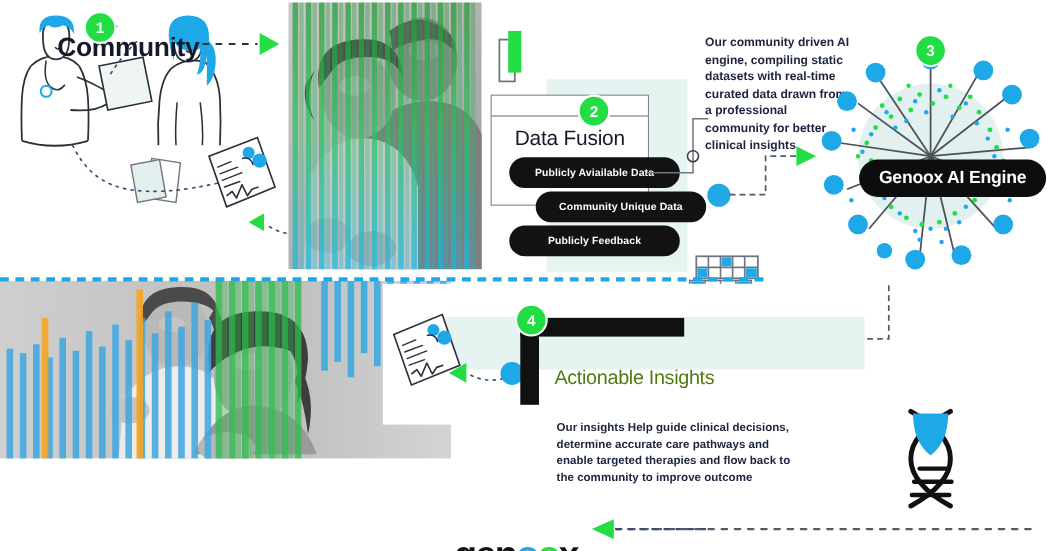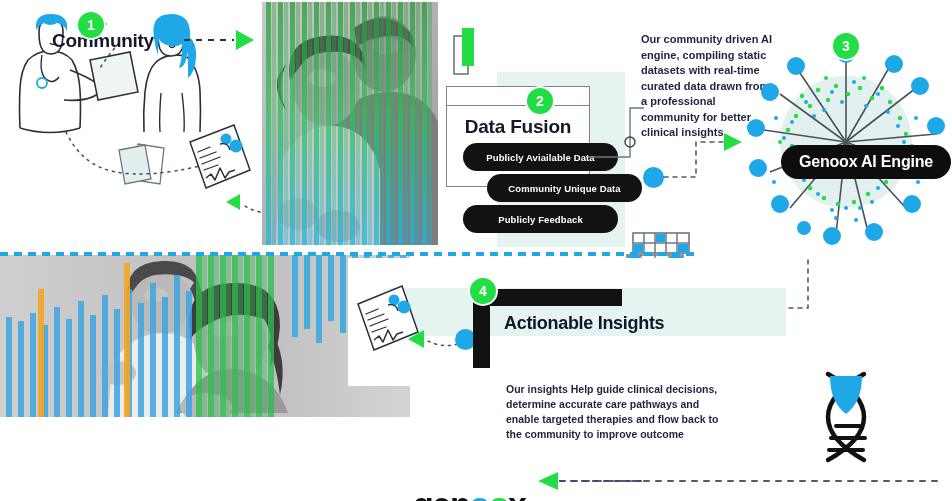--- a/index.html
+++ b/index.html
@@ -7,42 +7,42 @@
        font-family:"Liberation Sans","DejaVu Sans",sans-serif;color:#1a1a2e;}
   .abs{position:absolute;}
   .nosel{user-select:none;}
 
   
   .step-badge{width:26px;height:26px;border-radius:50%;background:#22dd44;
     color:#fff;font-weight:bold;font-size:14px;display:flex;align-items:center;
     justify-content:center;z-index:40;box-shadow:0 0 0 2px #fff;}
 
   
-  .community-title{font-size:19px;font-weight:bold;letter-spacing:-.3px;color:#16192b;text-align:center;}
+  .community-title{font-size:24px;font-weight:bold;letter-spacing:-.3px;color:#16192b;text-align:center;}
   .body-copy{font-size:11px;line-height:15.5px;font-weight:bold;color:#1d2340;}
 
   
   .photo{overflow:hidden;}
   .photo .ph-base{position:absolute;inset:0;}
   .stripes{position:absolute;inset:0;}
 
   
   .df-card{background:#ffffff;border:1.4px solid #7e8491;box-sizing:border-box;}
-  .df-title{font-size:19px;font-weight:bold;color:#16192b;text-align:center;letter-spacing:-.2px;}
+  .df-title{font-size:19px;font-weight:normal;color:#16192b;text-align:center;letter-spacing:-.2px;}
   .pill{background:#121212;color:#ffffff;border-radius:18px;height:28px;
     display:flex;align-items:center;justify-content:center;font-size:9.5px;
     font-weight:bold;letter-spacing:.1px;}
 
   
   .engine-pill{background:#0d0d0d;color:#fff;border-radius:22px;height:34px;
     display:flex;align-items:center;justify-content:center;padding:0 18px;
     font-size:16px;font-weight:bold;letter-spacing:-.2px;white-space:nowrap;z-index:30;}
 
   
-  .ai-title{font-size:18px;font-weight:bold;color:#0f172a;letter-spacing:-.3px;}
+  .ai-title{font-size:18px;font-weight:normal;color:#4d7c0f;letter-spacing:-.3px;margin-top:20px;}
   .ai-copy{font-size:10.5px;line-height:15px;font-weight:bold;color:#1d2340;}
 
   
   .logo{font-size:34px;font-weight:bold;letter-spacing:-1.4px;color:#111;line-height:1;margin-top:32px;}
   .logo .o-blue{color:#1fa8e8;}
   .logo .o-green{color:#22dd44;}
 </style>
 </head>
 <body>
 

